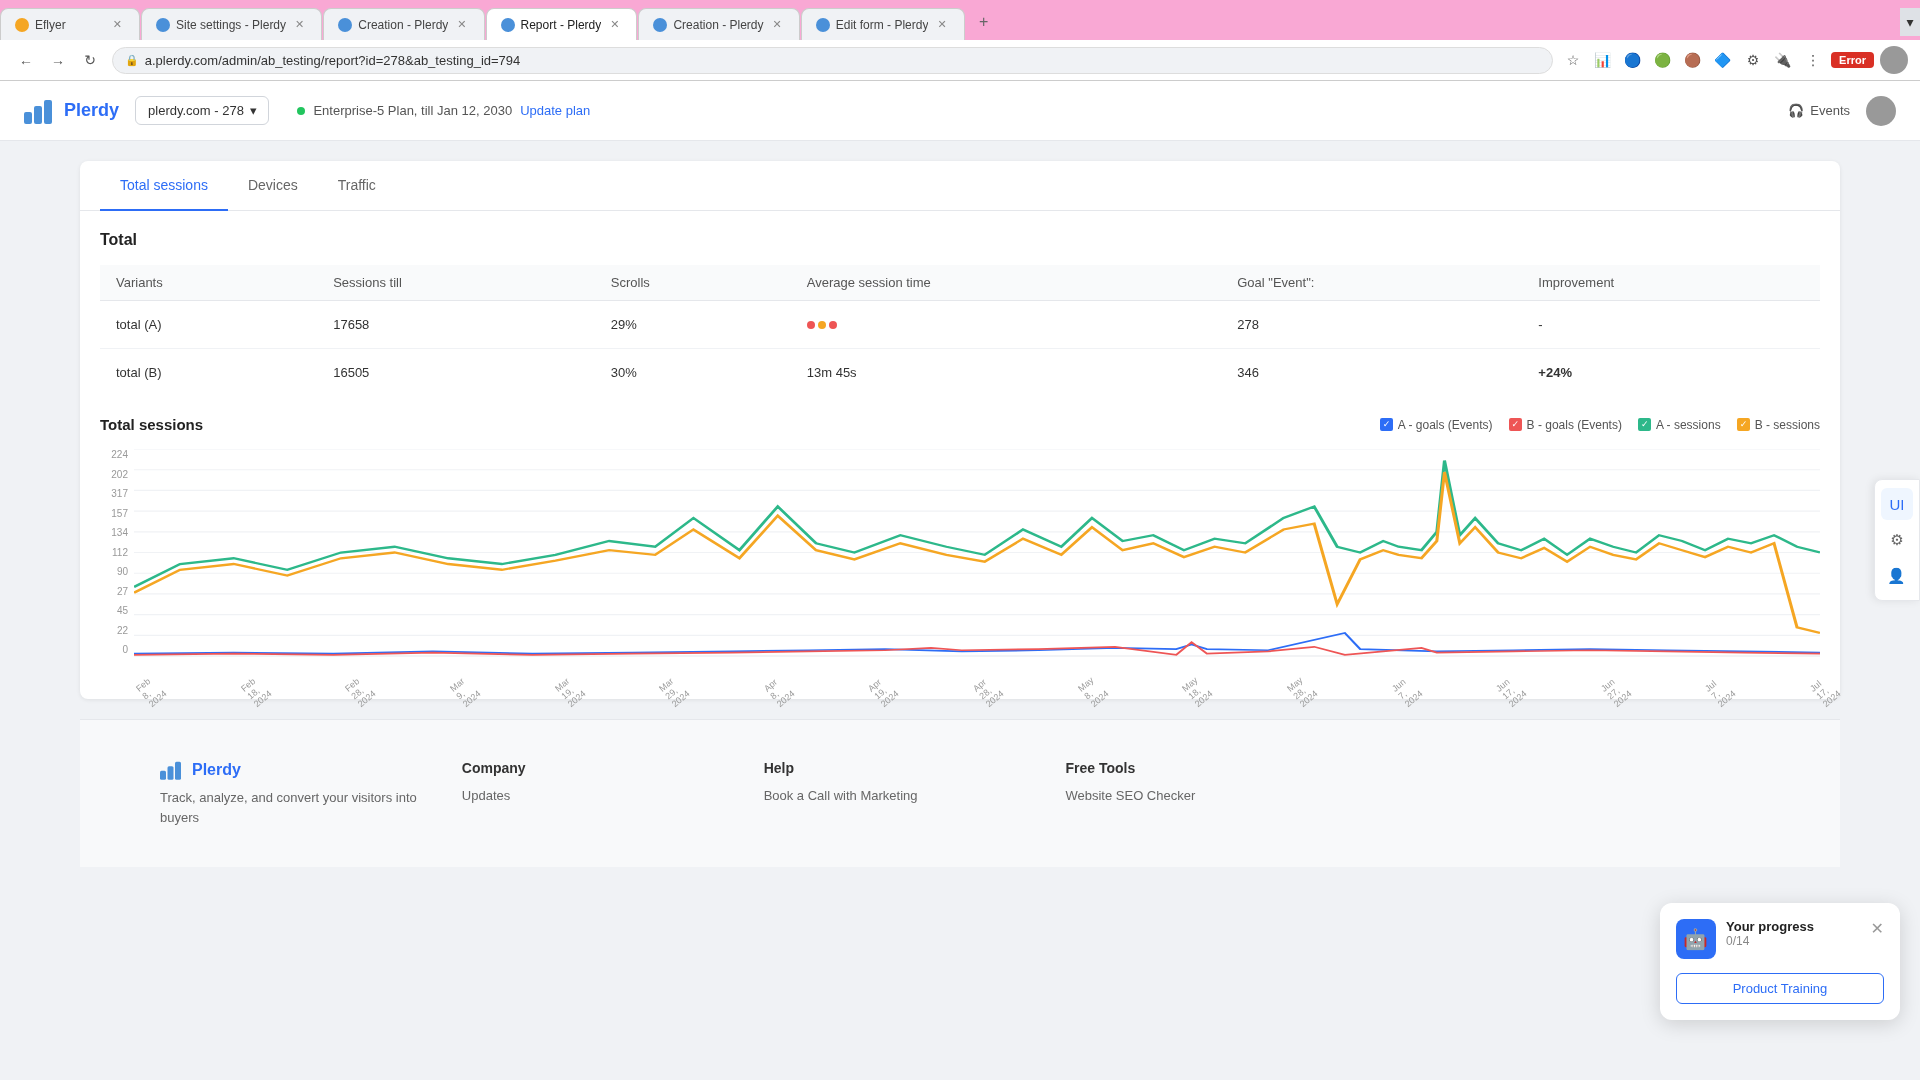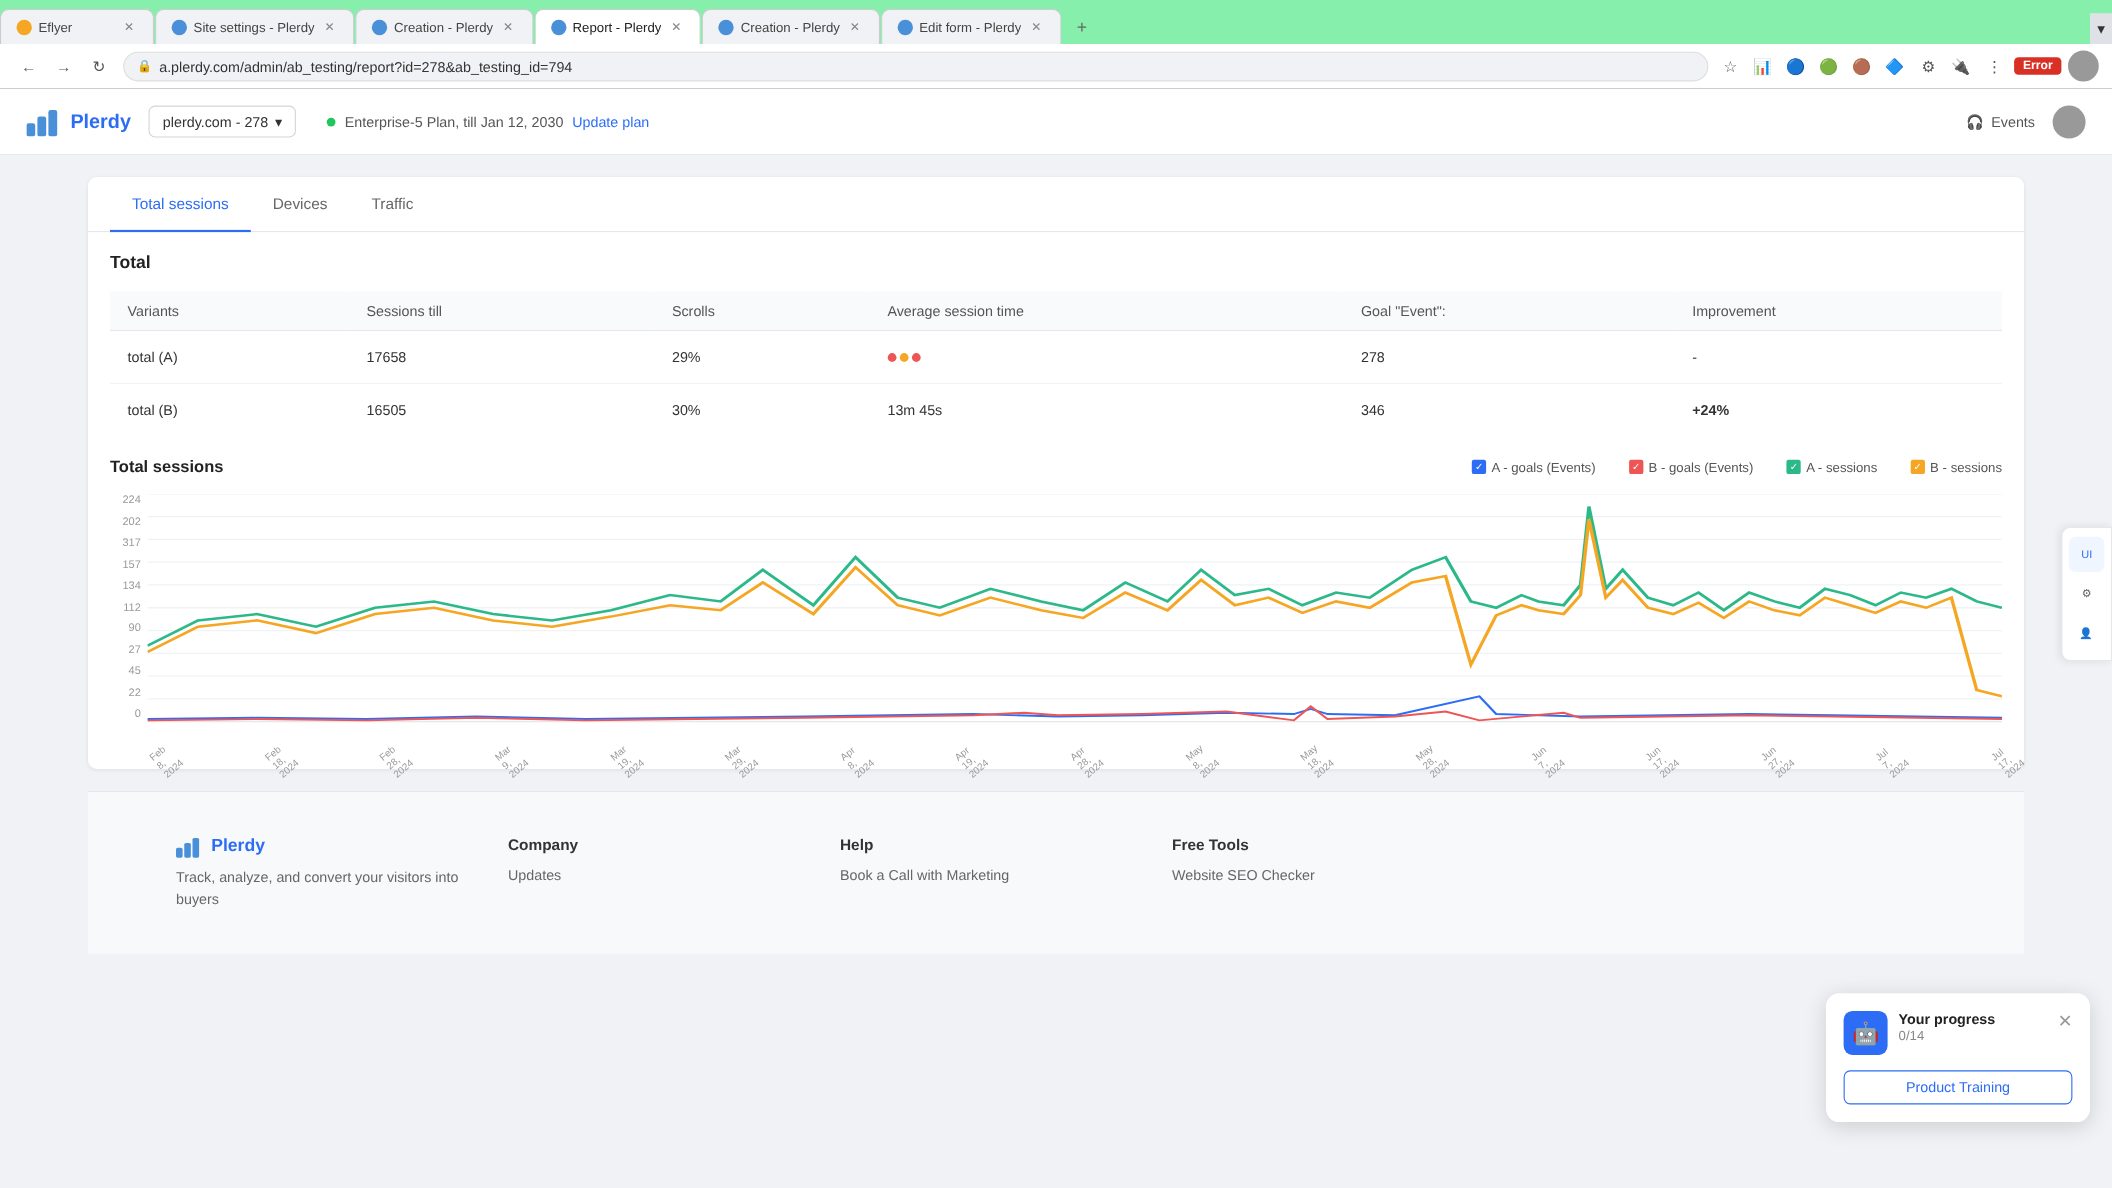--- a/index.html
+++ b/index.html
@@ -1,20 +1,20 @@
 <!DOCTYPE html>
 <html><head>
   <meta charset="utf-8">
   <style>
     * { box-sizing: border-box; margin: 0; padding: 0; }
     body { font-family: -apple-system, BlinkMacSystemFont, 'Segoe UI', Arial, sans-serif; font-size: 14px; background: #f0f2f5; color: #333; }
 
     
     .browser-chrome { background: #dee1e6; width: 1920px; }
-    .tabs-bar { display: flex; align-items: flex-end; padding: 8px 0 0 0; background: #86efac; }
+    .tabs-bar { display: flex; align-items: flex-start; padding: 8px 0 0 0; background: #f9a8d4; }
     .browser-tab { display: flex; align-items: center; gap: 6px; padding: 8px 14px; background: #f0f2f5; border-radius: 8px 8px 0 0; font-size: 12px; color: #444; max-width: 200px; min-width: 140px; cursor: pointer; border: 1px solid #ccc; border-bottom: none; margin-right: 1px; }
     .browser-tab.active { background: #fff; color: #222; }
     .browser-tab .tab-icon { width: 14px; height: 14px; border-radius: 50%; display: inline-block; flex-shrink: 0; }
     .tab-title { white-space: nowrap; overflow: hidden; text-overflow: ellipsis; flex: 1; }
     .tab-close { cursor: pointer; color: #888; font-size: 11px; padding: 1px 3px; border-radius: 3px; }
     .tab-new { display: flex; align-items: center; justify-content: center; width: 28px; height: 28px; cursor: pointer; color: #666; font-size: 16px; margin-left: 4px; }
 
     .address-bar { display: flex; align-items: center; gap: 8px; background: #fff; padding: 6px 12px; border-bottom: 1px solid #ccc; }
     .nav-buttons { display: flex; gap: 4px; }
     .nav-btn { width: 28px; height: 28px; border-radius: 50%; border: none; background: transparent; cursor: pointer; display: flex; align-items: center; justify-content: center; color: #555; font-size: 14px; }
@@ -58,21 +58,21 @@
     .data-table td { padding: 16px 16px; font-size: 13px; color: #333; border-bottom: 1px solid #f0f2f5; }
     .data-table tr:last-child td { border-bottom: none; }
     .improvement-positive { color: #22c55e; font-weight: 600; }
     .dots-icon { display: flex; gap: 3px; align-items: center; }
     .dot { width: 8px; height: 8px; border-radius: 50%; }
 
     
     .chart-section { padding: 20px; }
     .chart-header { display: flex; align-items: center; justify-content: space-between; margin-bottom: 16px; }
     .chart-title { font-size: 15px; font-weight: 600; color: #222; }
-    .chart-legend { display: flex; gap: 30px; align-items: center; flex-wrap: wrap; padding-left: 44px; }
+    .chart-legend { display: flex; gap: 16px; align-items: center; flex-wrap: wrap; padding-left: 44px; }
     .legend-item { display: flex; align-items: center; gap: 5px; font-size: 12px; color: #555; }
     .legend-checkbox { width: 13px; height: 13px; border: 2px solid; border-radius: 2px; display: inline-block; position: relative; }
     .legend-checkbox.checked::after { content: '✓'; font-size: 9px; color: white; position: absolute; top: -1px; left: 1px; }
 
     
     .footer { background: #f8f9fa; padding: 40px 80px; display: grid; grid-template-columns: 1fr 1fr 1fr 1fr 1.5fr; gap: 40px; border-top: 1px solid #e5e7eb; margin-top: 20px; }
     .footer-brand p { font-size: 13px; color: #666; margin-top: 8px; line-height: 1.5; }
     .footer-col h4 { font-size: 14px; font-weight: 600; color: #333; margin-bottom: 12px; }
     .footer-col a { display: block; font-size: 13px; color: #666; text-decoration: none; margin-bottom: 6px; }
     .footer-welcome { background: #fff; border-radius: 8px; padding: 20px; box-shadow: 0 1px 4px rgba(0,0,0,0.08); }
@@ -80,21 +80,21 @@
     .avatar-row { display: flex; gap: -4px; }
     .mini-avatar { width: 32px; height: 32px; border-radius: 50%; background: #aaa; border: 2px solid #fff; margin-left: -4px; display: inline-block; }
     .mini-avatar:first-child { margin-left: 0; }
     .mini-avatar.av1 { background: #e0a0a0; }
     .mini-avatar.av2 { background: #a0b0e0; }
     .mini-avatar.av3 { background: #a0e0b0; }
     .mini-avatar.av4 { background: #e0d0a0; }
 
     
     .right-sidebar { position: fixed; right: 0; top: 50%; transform: translateY(-50%); display: flex; flex-direction: column; gap: 4px; background: #fff; border: 1px solid #e5e7eb; border-radius: 8px 0 0 8px; padding: 8px 6px; box-shadow: -2px 0 8px rgba(0,0,0,0.08); z-index: 100; }
-    .sidebar-icon { width: 32px; height: 32px; display: flex; align-items: center; justify-content: center; border-radius: 6px; cursor: pointer; font-size: 10px; color: #666; }
+    .sidebar-icon { width: 32px; height: 32px; display: flex; align-items: center; justify-content: center; border-radius: 6px; cursor: pointer; font-size: 15px; color: #666; }
     .sidebar-icon.active { background: #eff6ff; color: #2d6df6; }
 
     
     .progress-widget { position: fixed; bottom: 60px; right: 20px; background: #fff; border-radius: 12px; padding: 16px; box-shadow: 0 4px 20px rgba(0,0,0,0.15); width: 240px; z-index: 200; }
     .progress-header { display: flex; justify-content: space-between; align-items: flex-start; margin-bottom: 8px; }
     .progress-mascot { width: 40px; height: 40px; background: #2d6df6; border-radius: 8px; display: flex; align-items: center; justify-content: center; color: white; font-size: 20px; }
     .progress-info { flex: 1; margin-left: 10px; }
     .progress-title { font-size: 13px; font-weight: 600; color: #222; }
     .progress-score { font-size: 12px; color: #888; }
     .progress-close { cursor: pointer; color: #999; font-size: 16px; }

